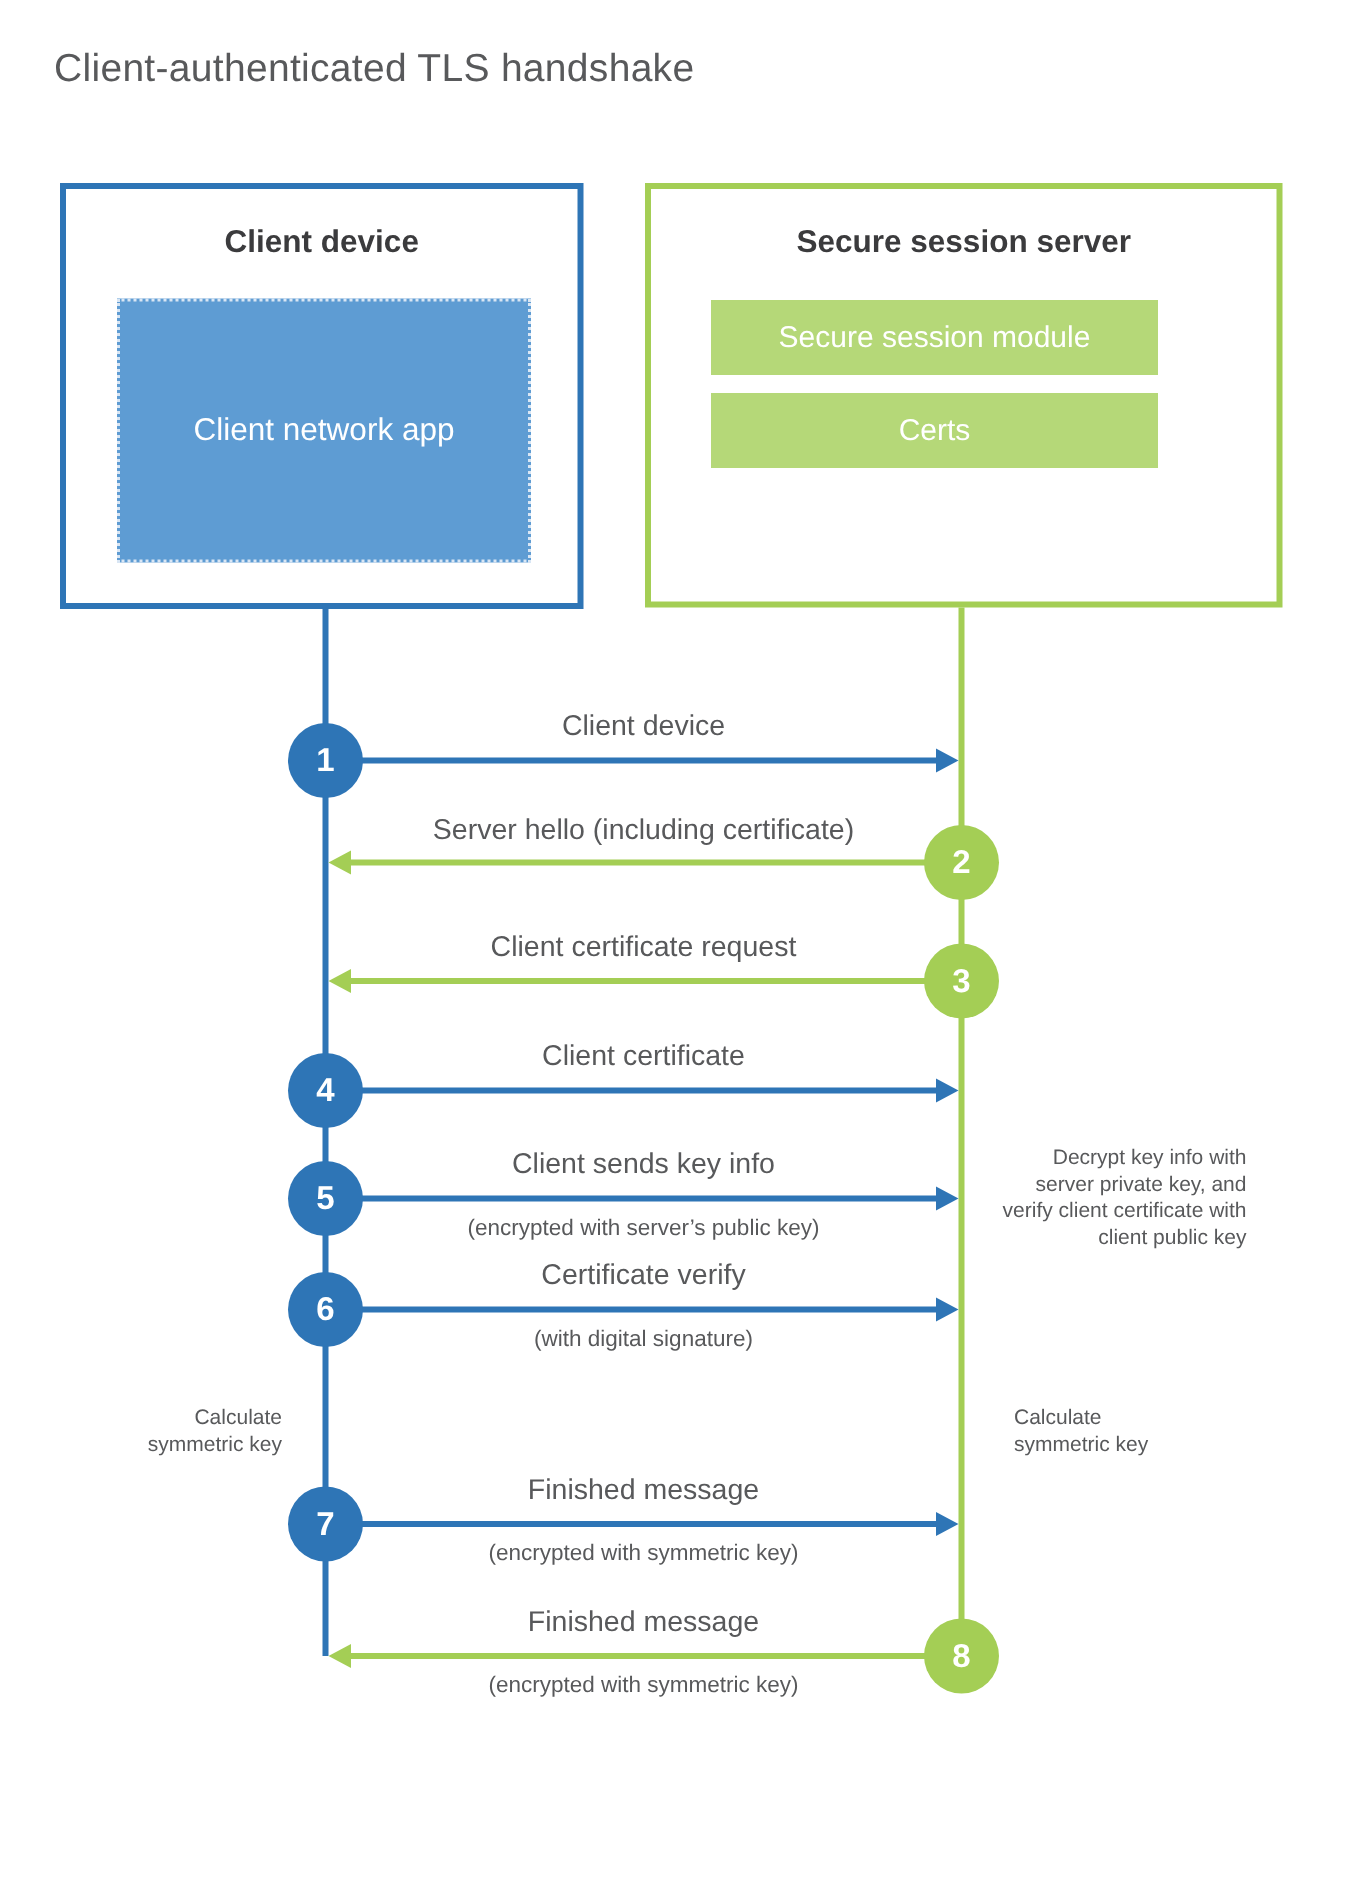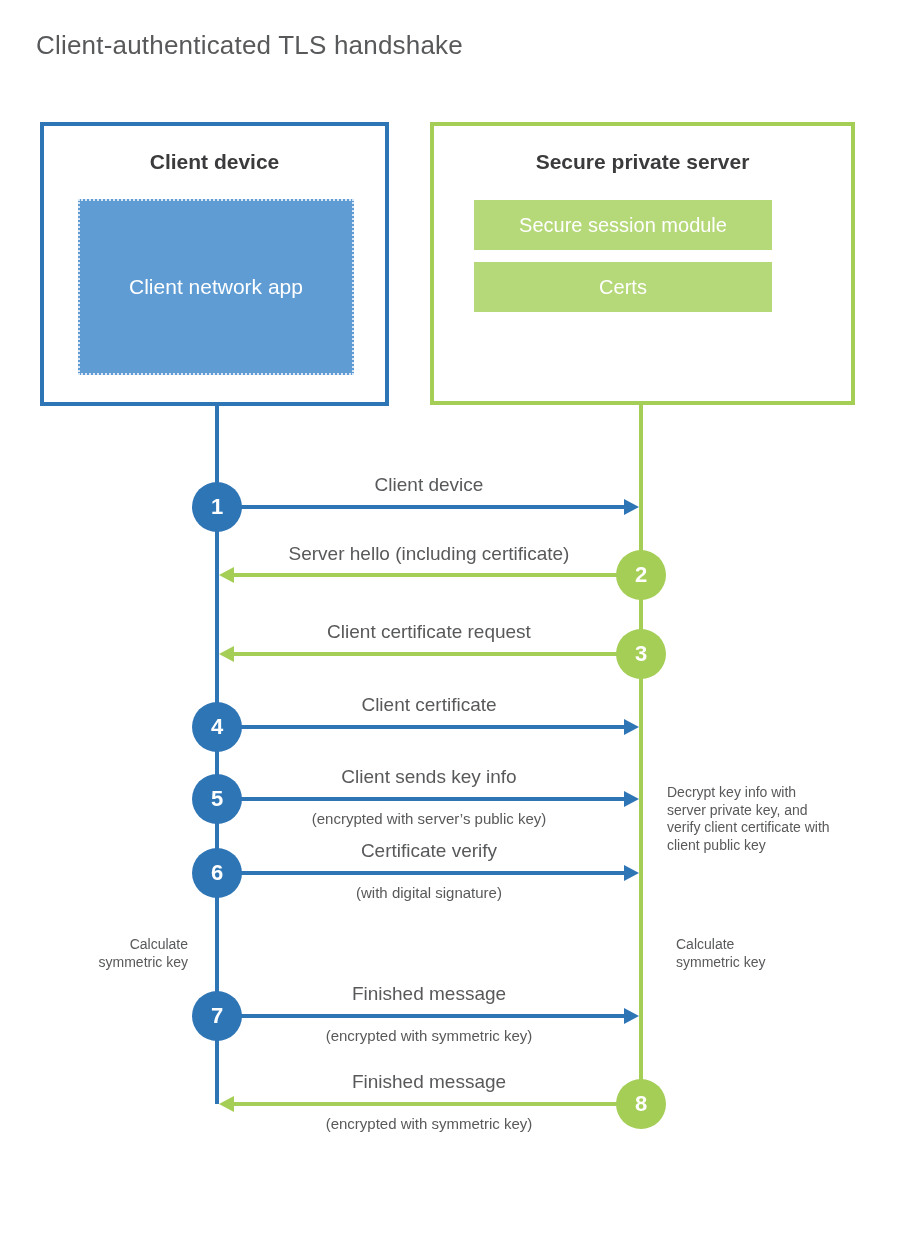--- a/index.html
+++ b/index.html
@@ -49,40 +49,40 @@
     border-top:8px solid transparent;border-bottom:8px solid transparent;}
   .step-label{
     position:absolute;left:217px;width:424px;text-align:center;
     font-size:19px;color:#58595b;z-index:4;
   }
   .step-sub{
     position:absolute;left:217px;width:424px;text-align:center;
     font-size:15px;color:#58595b;z-index:4;
   }
   .note{position:absolute;font-size:14px;color:#58595b;line-height:1.25;}
-  .note-server{left:667px;top:763px;width:164px;text-align:left;margin-top:21px;}
+  .note-server{left:667px;top:763px;width:164px;text-align:right;}
   .calc-left{left:90px;top:936px;width:98px;text-align:right;}
   .calc-right{left:676px;top:936px;width:110px;text-align:left;}
 </style>
 </head>
 <body>
 
 <div class="canvas">
 
   <div class="title">Client-authenticated TLS handshake</div>
 
   <div class="box client-box">
     <div class="box-header">Client device</div>
   </div>
   <div class="app-box">
     <span>Client network app</span>
   </div>
 
   <div class="box server-box">
-    <div class="box-header">Secure private server</div>
+    <div class="box-header">Secure session server</div>
   </div>
   <div class="bar bar1">Secure session module</div>
   <div class="bar bar2">Certs</div>
 
   <div class="vline blue"></div>
   <div class="vline green"></div>
 
   <div id="steps-layer">
       <div class="circle blue" style="left: 192px; top: 482px;">1</div>
       <div class="arrow-line" style="background: rgb(46, 117, 182); top: 505px; left: 217px; width: 407px;"></div>

